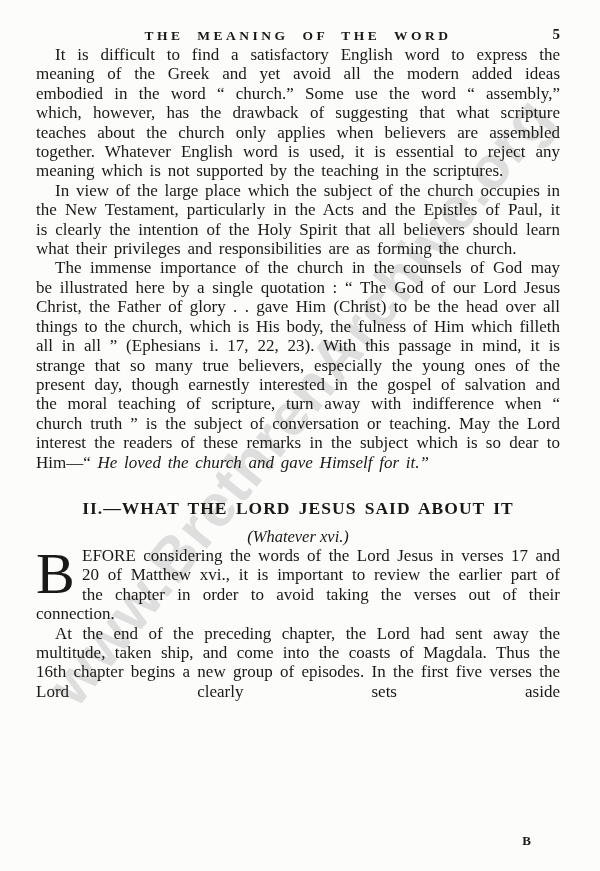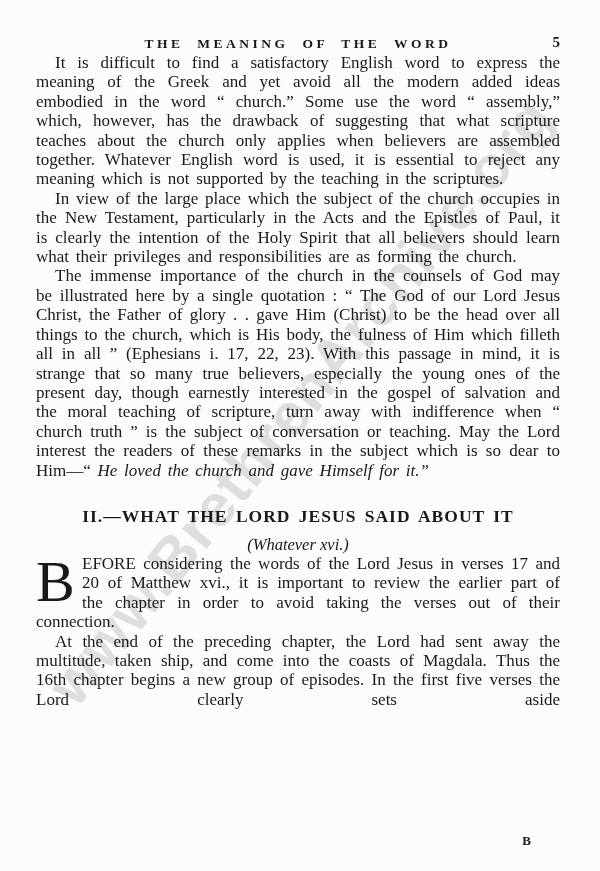--- a/index.html
+++ b/index.html
@@ -23,21 +23,21 @@
     font-size: 60px;
     letter-spacing: 1px;
     color: #dedede;
     white-space: nowrap;
     z-index: 0;
     user-select: none;
   }
   .content {
     position: absolute;
     left: 36px;
-    top: 12px;
+    top: 4px;
     width: 524px;
     z-index: 1;
   }
   .running-head {
     position: relative;
     margin-top: 24px;
     height: 17px;
     text-align: center;
     font-weight: 700;
     font-size: 13.5px;

